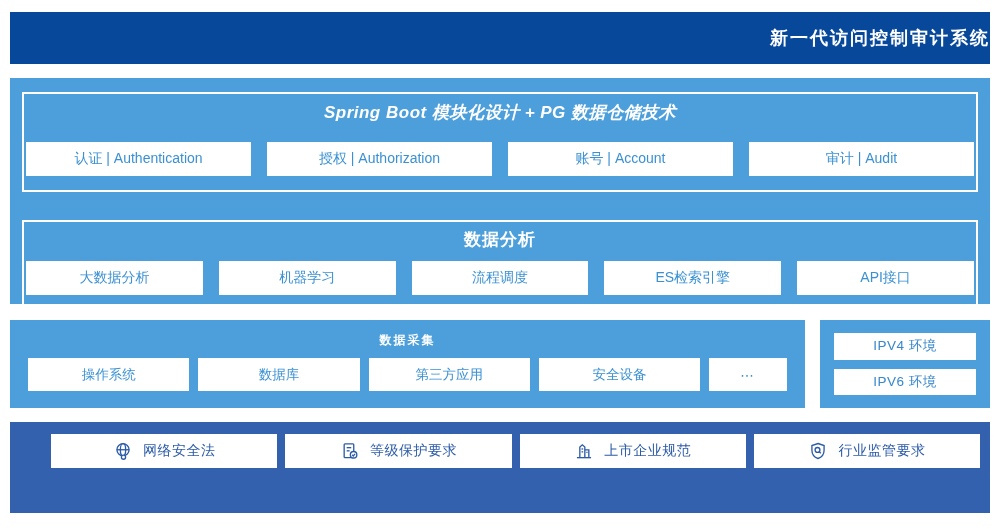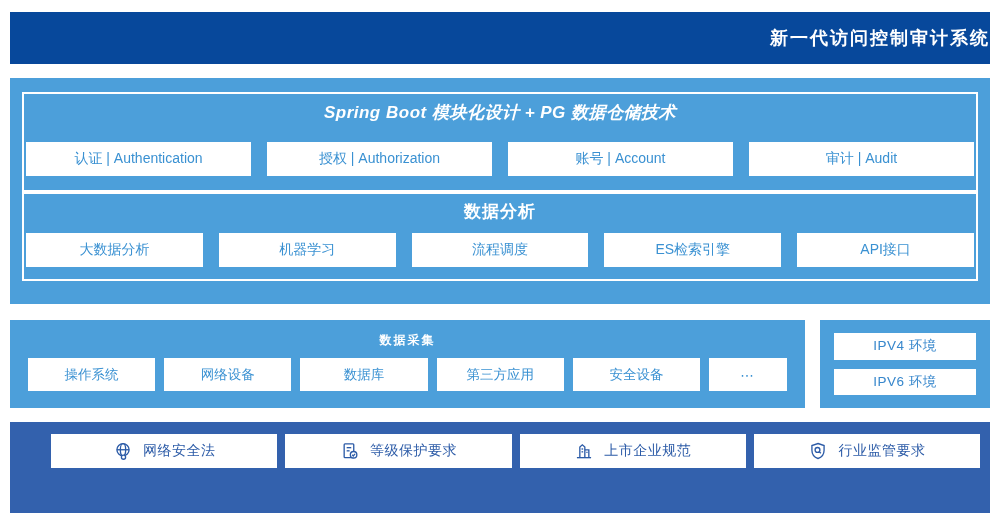--- a/index.html
+++ b/index.html
@@ -30,21 +30,21 @@
 
   
   .platform{
     position:absolute;left:10px;top:78px;width:980px;height:226px;
     background:var(--light-blue);
     box-sizing:border-box;padding:14px 12px 11px;
   }
   .sub{
     border:2px solid #ffffff;box-sizing:border-box;
   }
-  .sub-springboot{padding:4px 2px 14px;margin-bottom:0;}
+  .sub-springboot{padding:4px 2px 14px;margin-bottom:28px;}
   .sub-analysis{padding:3px 2px 12px;}
   .sub-title{
     color:#ffffff;font-weight:bold;font-size:17px;text-align:center;
     line-height:30px;letter-spacing:1px;
   }
   .sub-springboot .sub-title{font-style:italic;letter-spacing:0.5px;margin-bottom:14px;}
   .sub-analysis .sub-title{margin-bottom:6px;}
   .row{display:flex;gap:16px;}
   .wbox{
     flex:1;height:34px;background:#ffffff;
@@ -122,21 +122,20 @@
         <div class="wbox">ES检索引擎</div>
         <div class="wbox">API接口</div>
       </div>
     </div>
   </div>
 
   <div class="collect">
     <div class="section-title">数据采集</div>
     <div class="row">
       <div class="wbox">操作系统</div>
-      <div class="wbox">网络设备</div>
       <div class="wbox">数据库</div>
       <div class="wbox">第三方应用</div>
       <div class="wbox">安全设备</div>
       <div class="wbox ellipsis">⋯</div>
     </div>
   </div>
 
   <div class="ipv">
     <div class="ipv-box">IPV4 环境</div>
     <div class="ipv-box">IPV6 环境</div>

